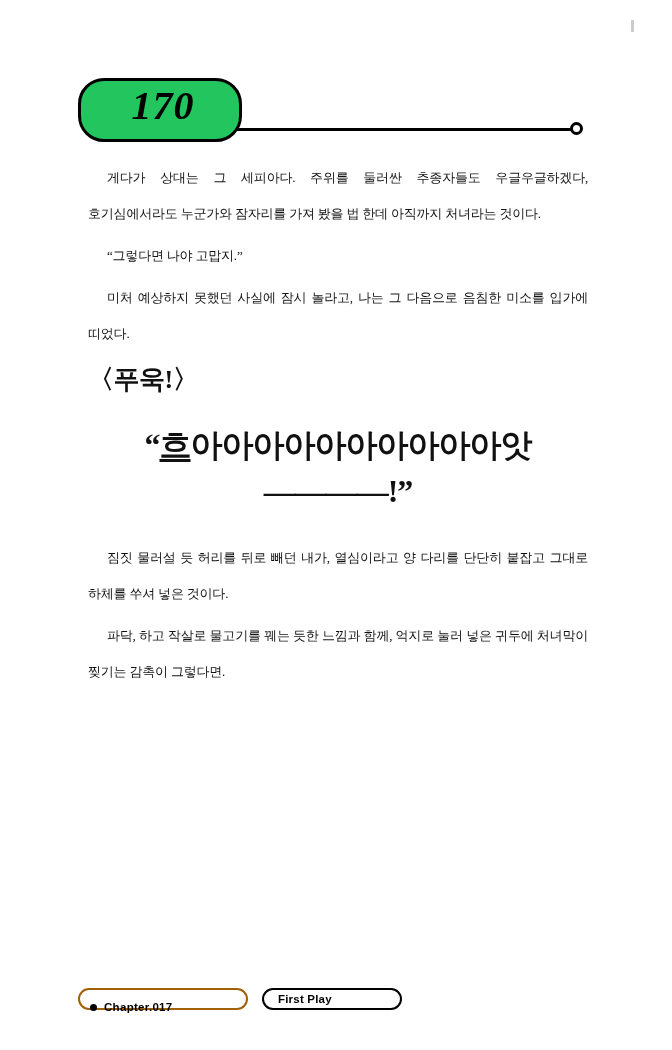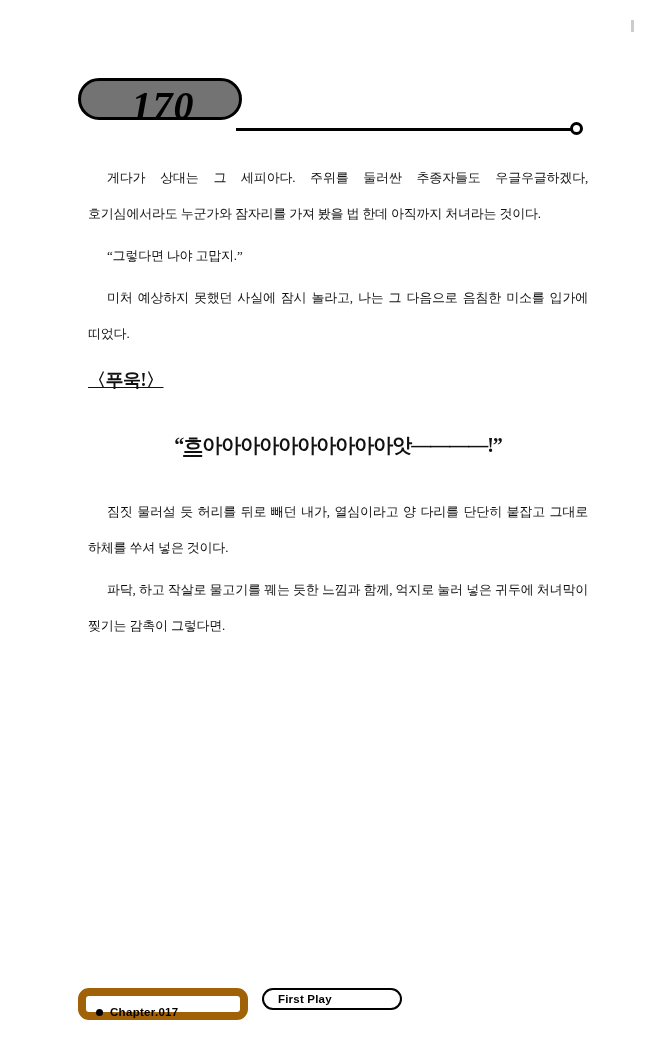--- a/index.html
+++ b/index.html
@@ -23,25 +23,25 @@
     top: 78px;
     width: 672px;
     height: 62px;
   }
 
   .pagenum-capsule {
     position: absolute;
     left: 78px;
     top: 0;
     width: 164px;
-    height: 42px;
+    height: 64px;
     border: 3px solid #000;
     border-radius: 26px;
     box-sizing: border-box;
-    background: #737373;
+    background: #22c55e;
   }
 
   .pagenum-text {
     position: absolute;
     left: 0;
     top: 0;
     width: 164px;
     height: 52px;
     line-height: 50px;
     text-align: center;
@@ -94,31 +94,30 @@
 
   .para.quote {
     text-indent: 19px;
   }
 
   .para.gap-top {
     margin-top: 4px;
   }
 
   .sfx {
-    font-size: 18px;
+    font-size: 26px;
     line-height: 40px;
     font-weight: bold;
     margin: 8px 0 4px 0;
     text-indent: 0;
     letter-spacing: -0.5px;
-    text-decoration: underline;
   }
 
   .scream {
-    font-size: 20px;
+    font-size: 32px;
     line-height: 46px;
     font-weight: bold;
     text-align: center;
     margin: 22px 0 26px 0;
     text-indent: 0;
     letter-spacing: -1px;
   }
 
   .scream .underline {
     text-decoration: underline;
@@ -133,21 +132,21 @@
     width: 672px;
     height: 30px;
   }
 
   .footer-left {
     position: absolute;
     left: 78px;
     top: 0;
     height: 22px;
     min-width: 170px;
-    border: 8px solid #a16207;
+    border: 2px solid #a16207;
     border-radius: 11px;
     box-sizing: border-box;
     background: #fff;
     display: flex;
     align-items: center;
     padding: 16px 12px 0 10px;
   }
 
   .footer-bullet {
     width: 7px;

